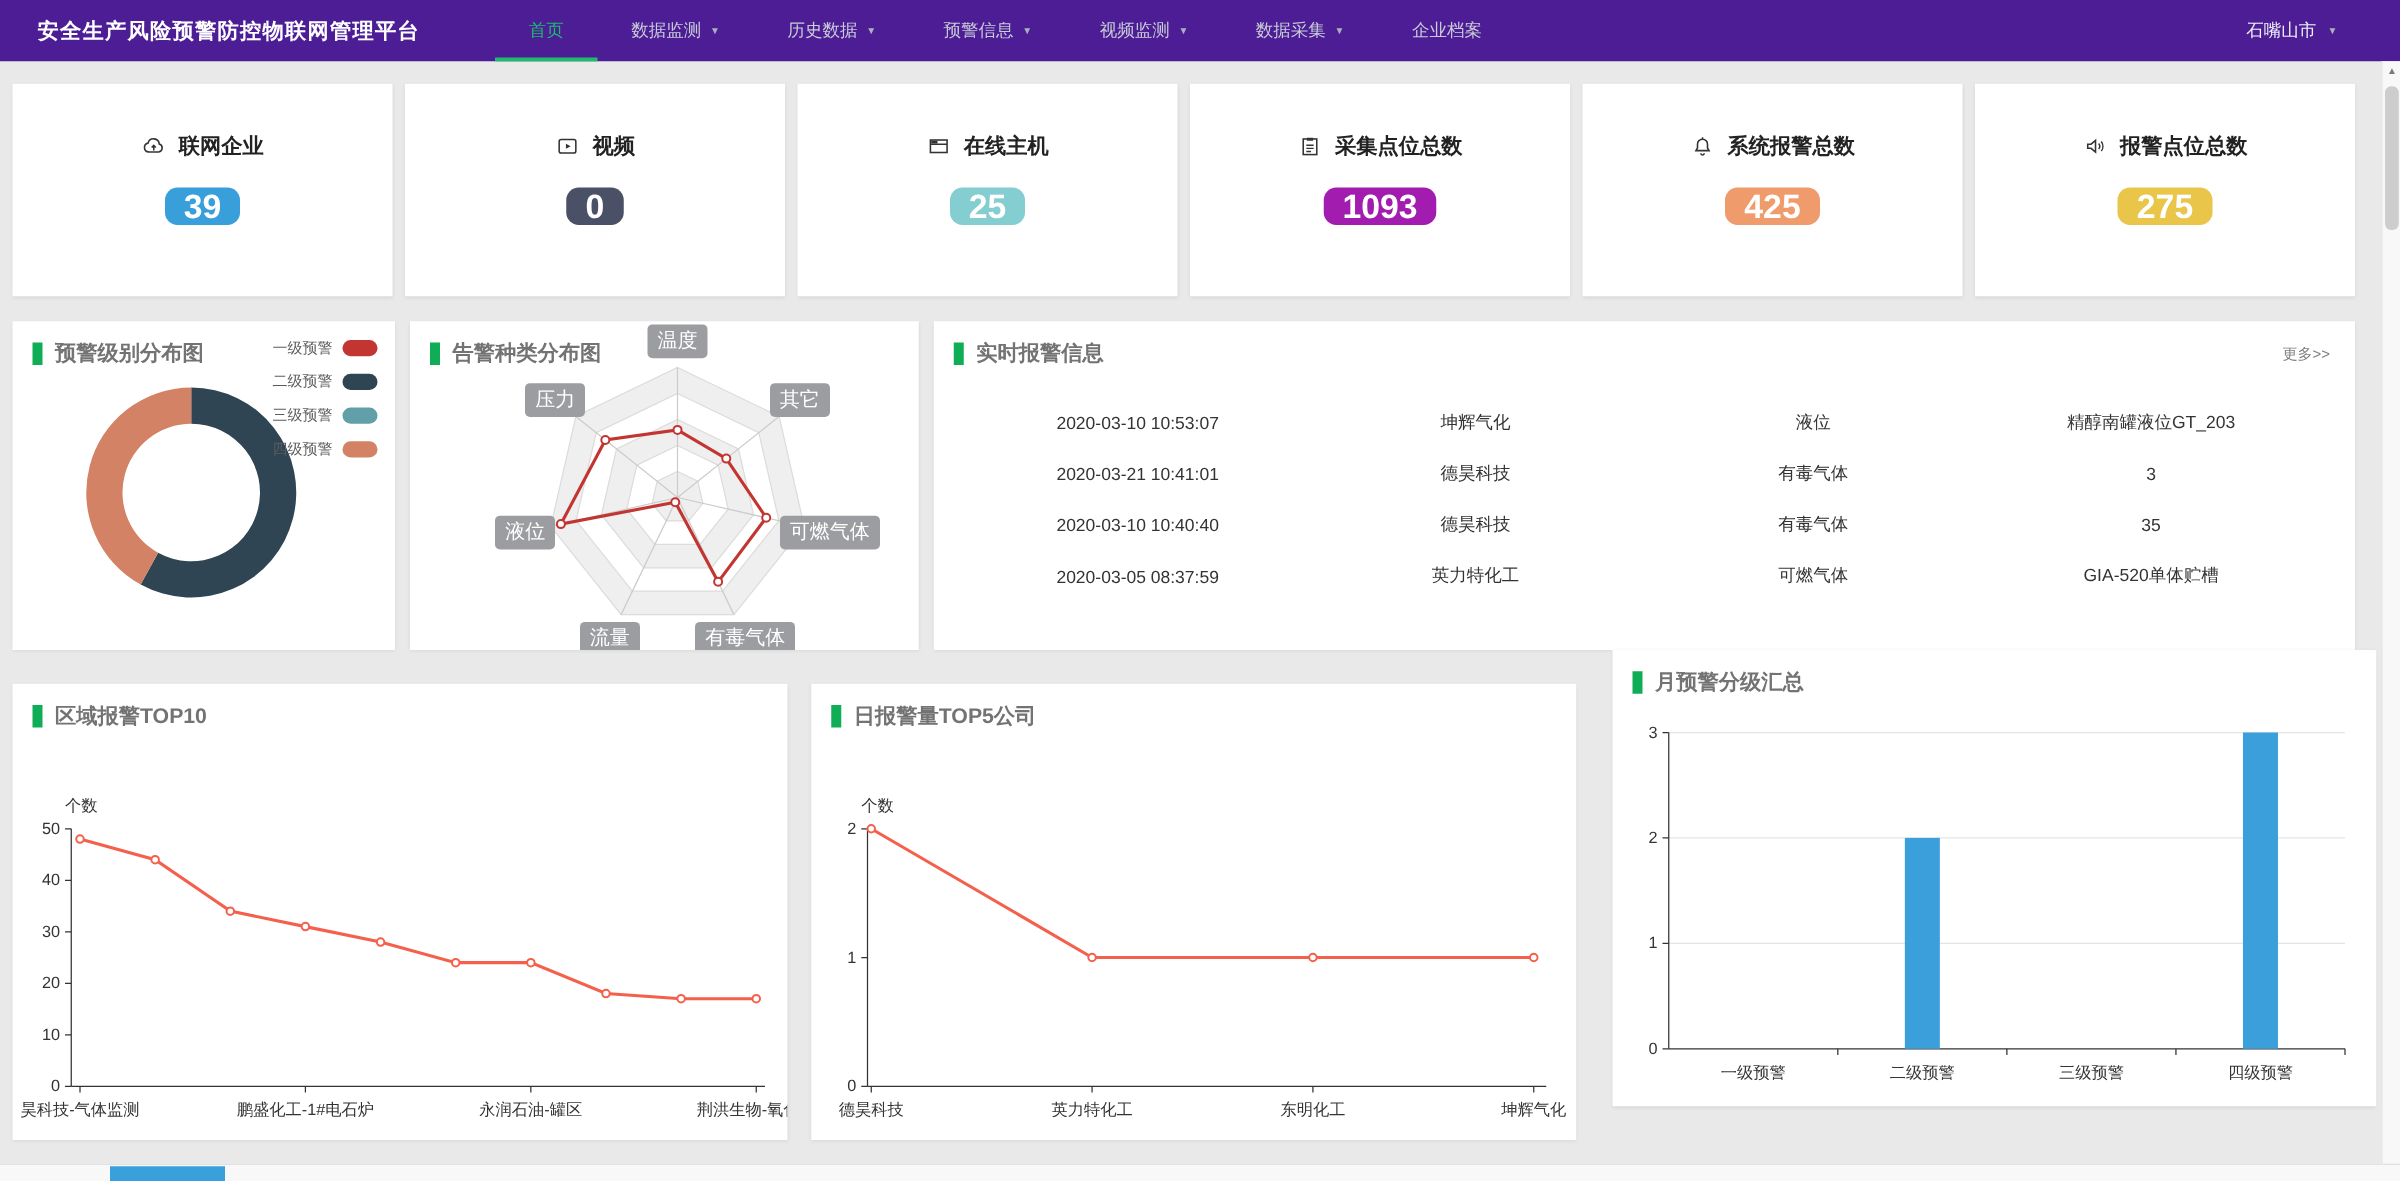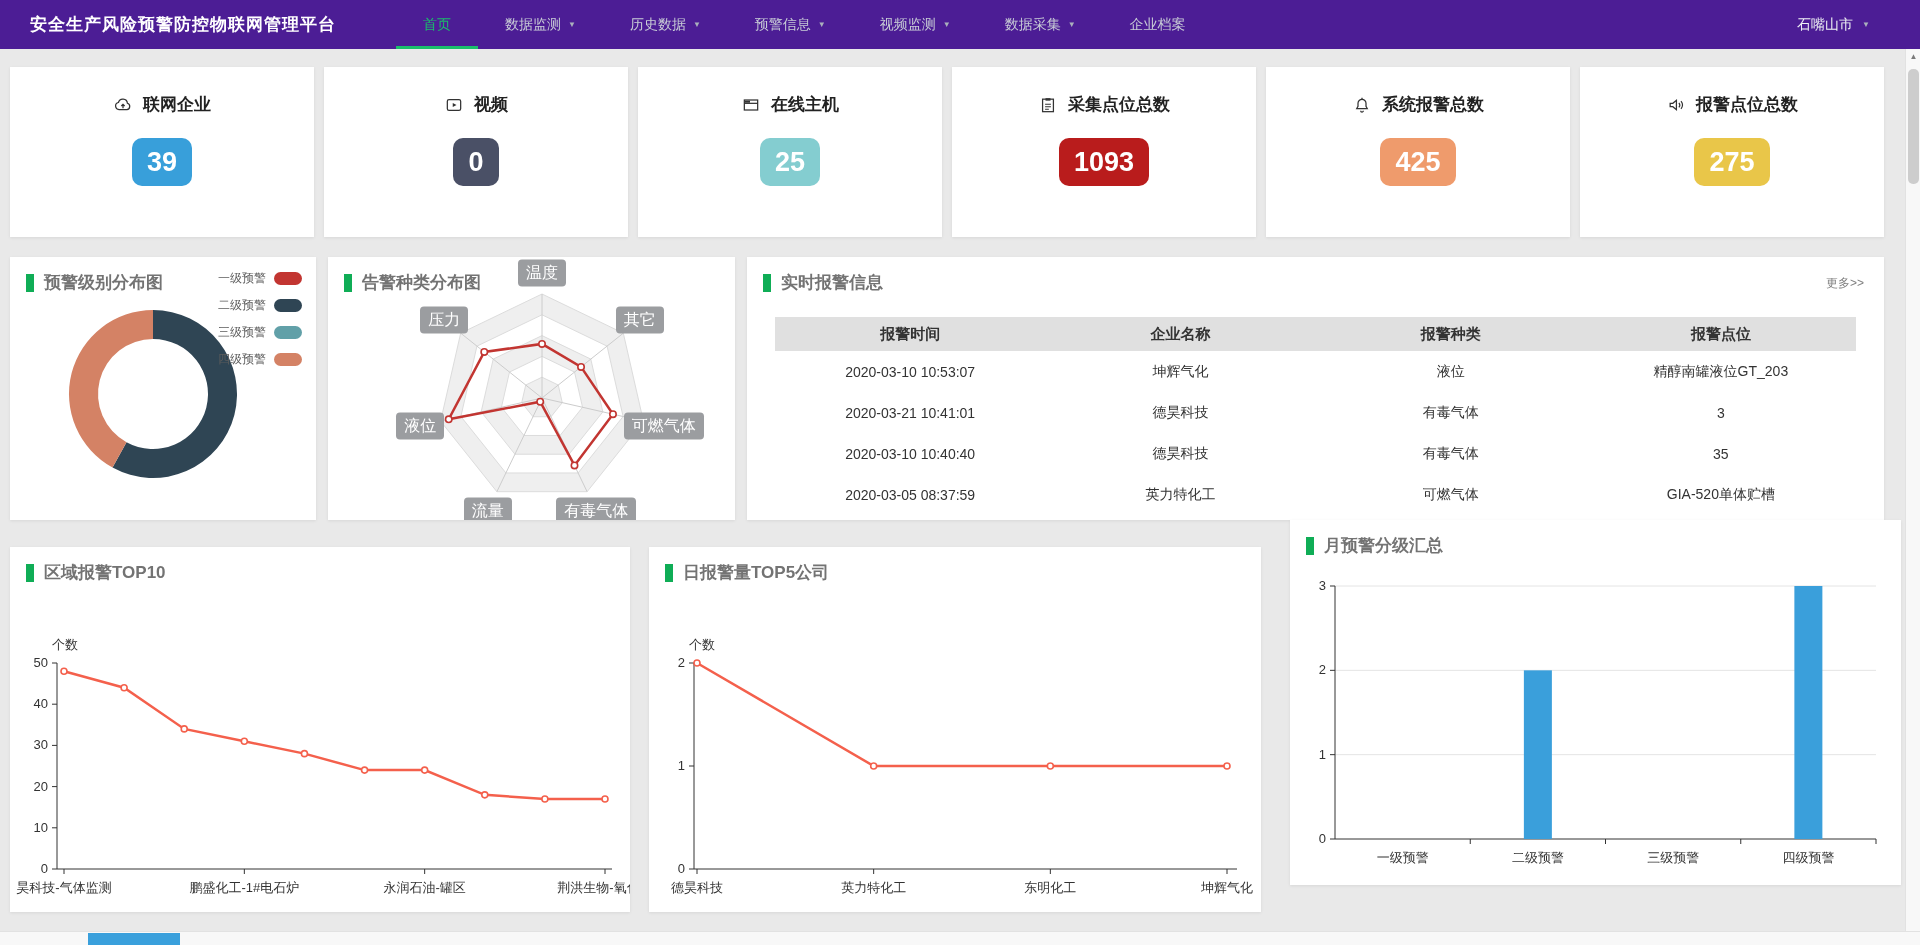--- a/index.html
+++ b/index.html
@@ -16,26 +16,26 @@
   .nav-menu { display:flex; margin-left:60px; }
   .nav-item { display:flex; align-items:center; gap:7px; padding:0 27px;
     font-size:14px; color:#c8ccd6; cursor:pointer; }
   .nav-item.active { color:#1abe6b; border-bottom:3px solid #1abe6b; padding-top:3px; }
   .caret { font-size:8px; color:#aab0bc; }
   .nav-region { margin-left:auto; margin-right:50px; display:flex; align-items:center;
     gap:9px; font-size:14px; color:#eef0f4; cursor:pointer; }
   
   .stat-card { position:absolute; top:67px; width:304px; height:170px; background:#fff;
     box-shadow:0 1px 3px rgba(0,0,0,.08); text-align:center; }
-  .stat-title { padding-top:26px; font-size:17px; font-weight:600; color:#222;
+  .stat-title { padding-top:38px; font-size:17px; font-weight:600; color:#222;
     display:flex; justify-content:center; align-items:center; gap:10px; }
   .stat-icon { width:20px; height:20px; display:inline-flex; }
   .stat-icon svg { width:20px; height:20px; }
   .stat-badge { display:inline-flex; align-items:center; justify-content:center;
-    margin-top:22px; min-width:46px; height:48px; padding:0 15px; border-radius:10px;
+    margin-top:22px; min-width:46px; height:30px; padding:0 15px; border-radius:10px;
     color:#fff; font-size:27px; font-weight:bold; }
   
   .panel { position:absolute; background:#fff; box-shadow:0 1px 3px rgba(0,0,0,.08); overflow:hidden; }
   .panel-title { position:absolute; left:16px; top:14px; display:flex; align-items:center;
     gap:10px; font-size:17px; font-weight:bold; color:#737373; z-index:5; }
   .green-bar { width:8px; height:18px; background:#0fad56; display:inline-block; }
   .chart-svg { position:absolute; left:0; top:0; }
   
   .legend { position:absolute; top:8px; right:14px; z-index:6; }
   .legend-item { display:flex; align-items:center; justify-content:flex-end;
@@ -138,21 +138,21 @@
       </div><div class="stat-badge" style="background: rgb(132, 205, 208);">25</div></div>
     <div class="stat-card" style="left: 952px;"><div class="stat-title">
         <span class="stat-icon">
           <svg viewBox="0 0 24 24">
             <rect x="5.5" y="5" width="13" height="15" fill="none" stroke="#333" stroke-width="1.5"></rect>
             <path d="M9 3.8h6v3H9z" fill="#333"></path>
             <path d="M8.5 11h7M8.5 14h7M8.5 17h4.5" stroke="#333" stroke-width="1.3"></path>
           </svg>
         </span>
         <span>采集点位总数</span>
-      </div><div class="stat-badge" style="background: #b91c1c;">1093</div></div>
+      </div><div class="stat-badge" style="background: #a21caf;">1093</div></div>
     <div class="stat-card" style="left: 1266px;"><div class="stat-title">
         <span class="stat-icon">
           <svg viewBox="0 0 24 24">
             <path d="M12 5.2a4.8 4.8 0 0 1 4.8 4.8v3.6l1.5 2.6h-12.6l1.5-2.6V10A4.8 4.8 0 0 1 12 5.2z" fill="none" stroke="#333" stroke-width="1.5"></path>
             <path d="M12 5v-1.6" stroke="#333" stroke-width="1.5"></path>
             <path d="M10.4 18.8a1.6 1.6 0 0 0 3.2 0" fill="none" stroke="#333" stroke-width="1.5"></path>
           </svg>
         </span>
         <span>系统报警总数</span>
       </div><div class="stat-badge" style="background: rgb(239, 155, 108);">425</div></div>
@@ -234,26 +234,20 @@
     </div>
 </div>
 
 <div class="panel" style="left:747px; top:257px; width:1137px; height:263px;">
   <div class="panel-title">
     <span class="green-bar"></span>
     <span>实时报警信息</span>
   </div>
   <a class="more-link">更多&gt;&gt;</a>
   <div class="rt-table" id="rt-table">
-      <div class="rt-head">
-        <div>报警时间</div>
-        <div>企业名称</div>
-        <div>报警种类</div>
-        <div>报警点位</div>
-      </div>
       <div class="rt-row">
         <div>2020-03-10 10:53:07</div>
         <div>坤辉气化</div>
         <div>液位</div>
         <div>精醇南罐液位GT_203</div>
       </div>
       <div class="rt-row">
         <div>2020-03-21 10:41:01</div>
         <div>德昊科技</div>
         <div>有毒气体</div>

